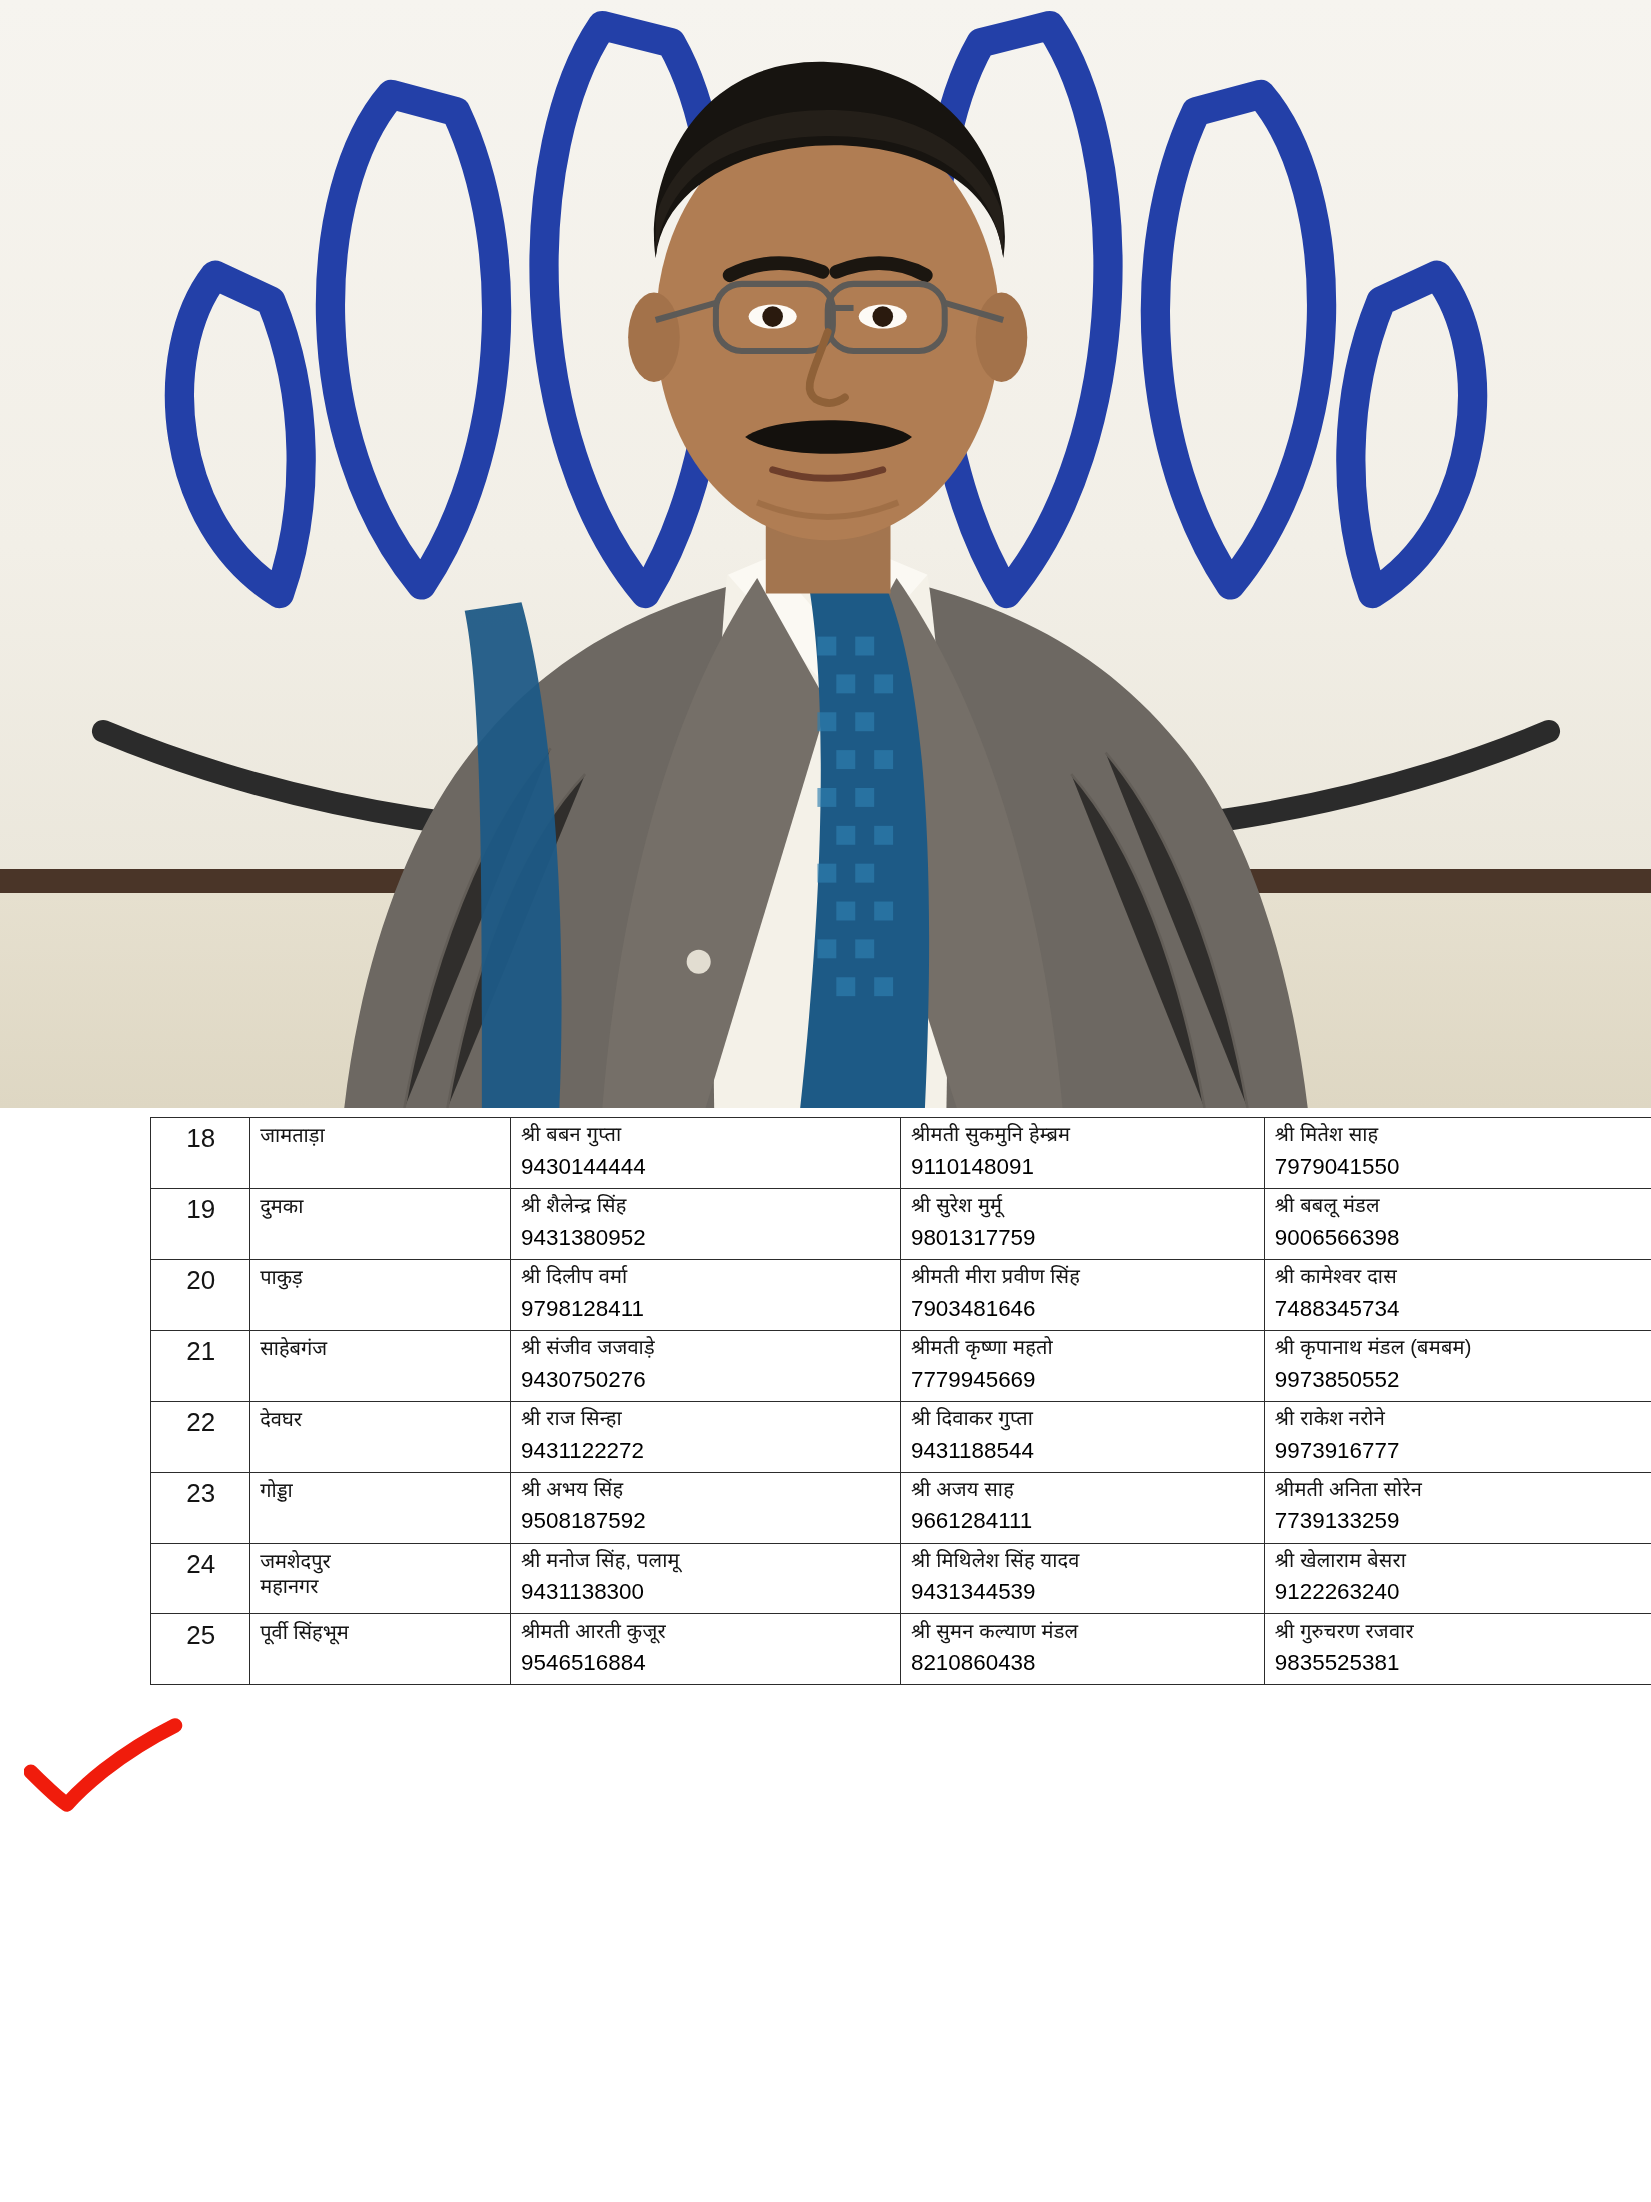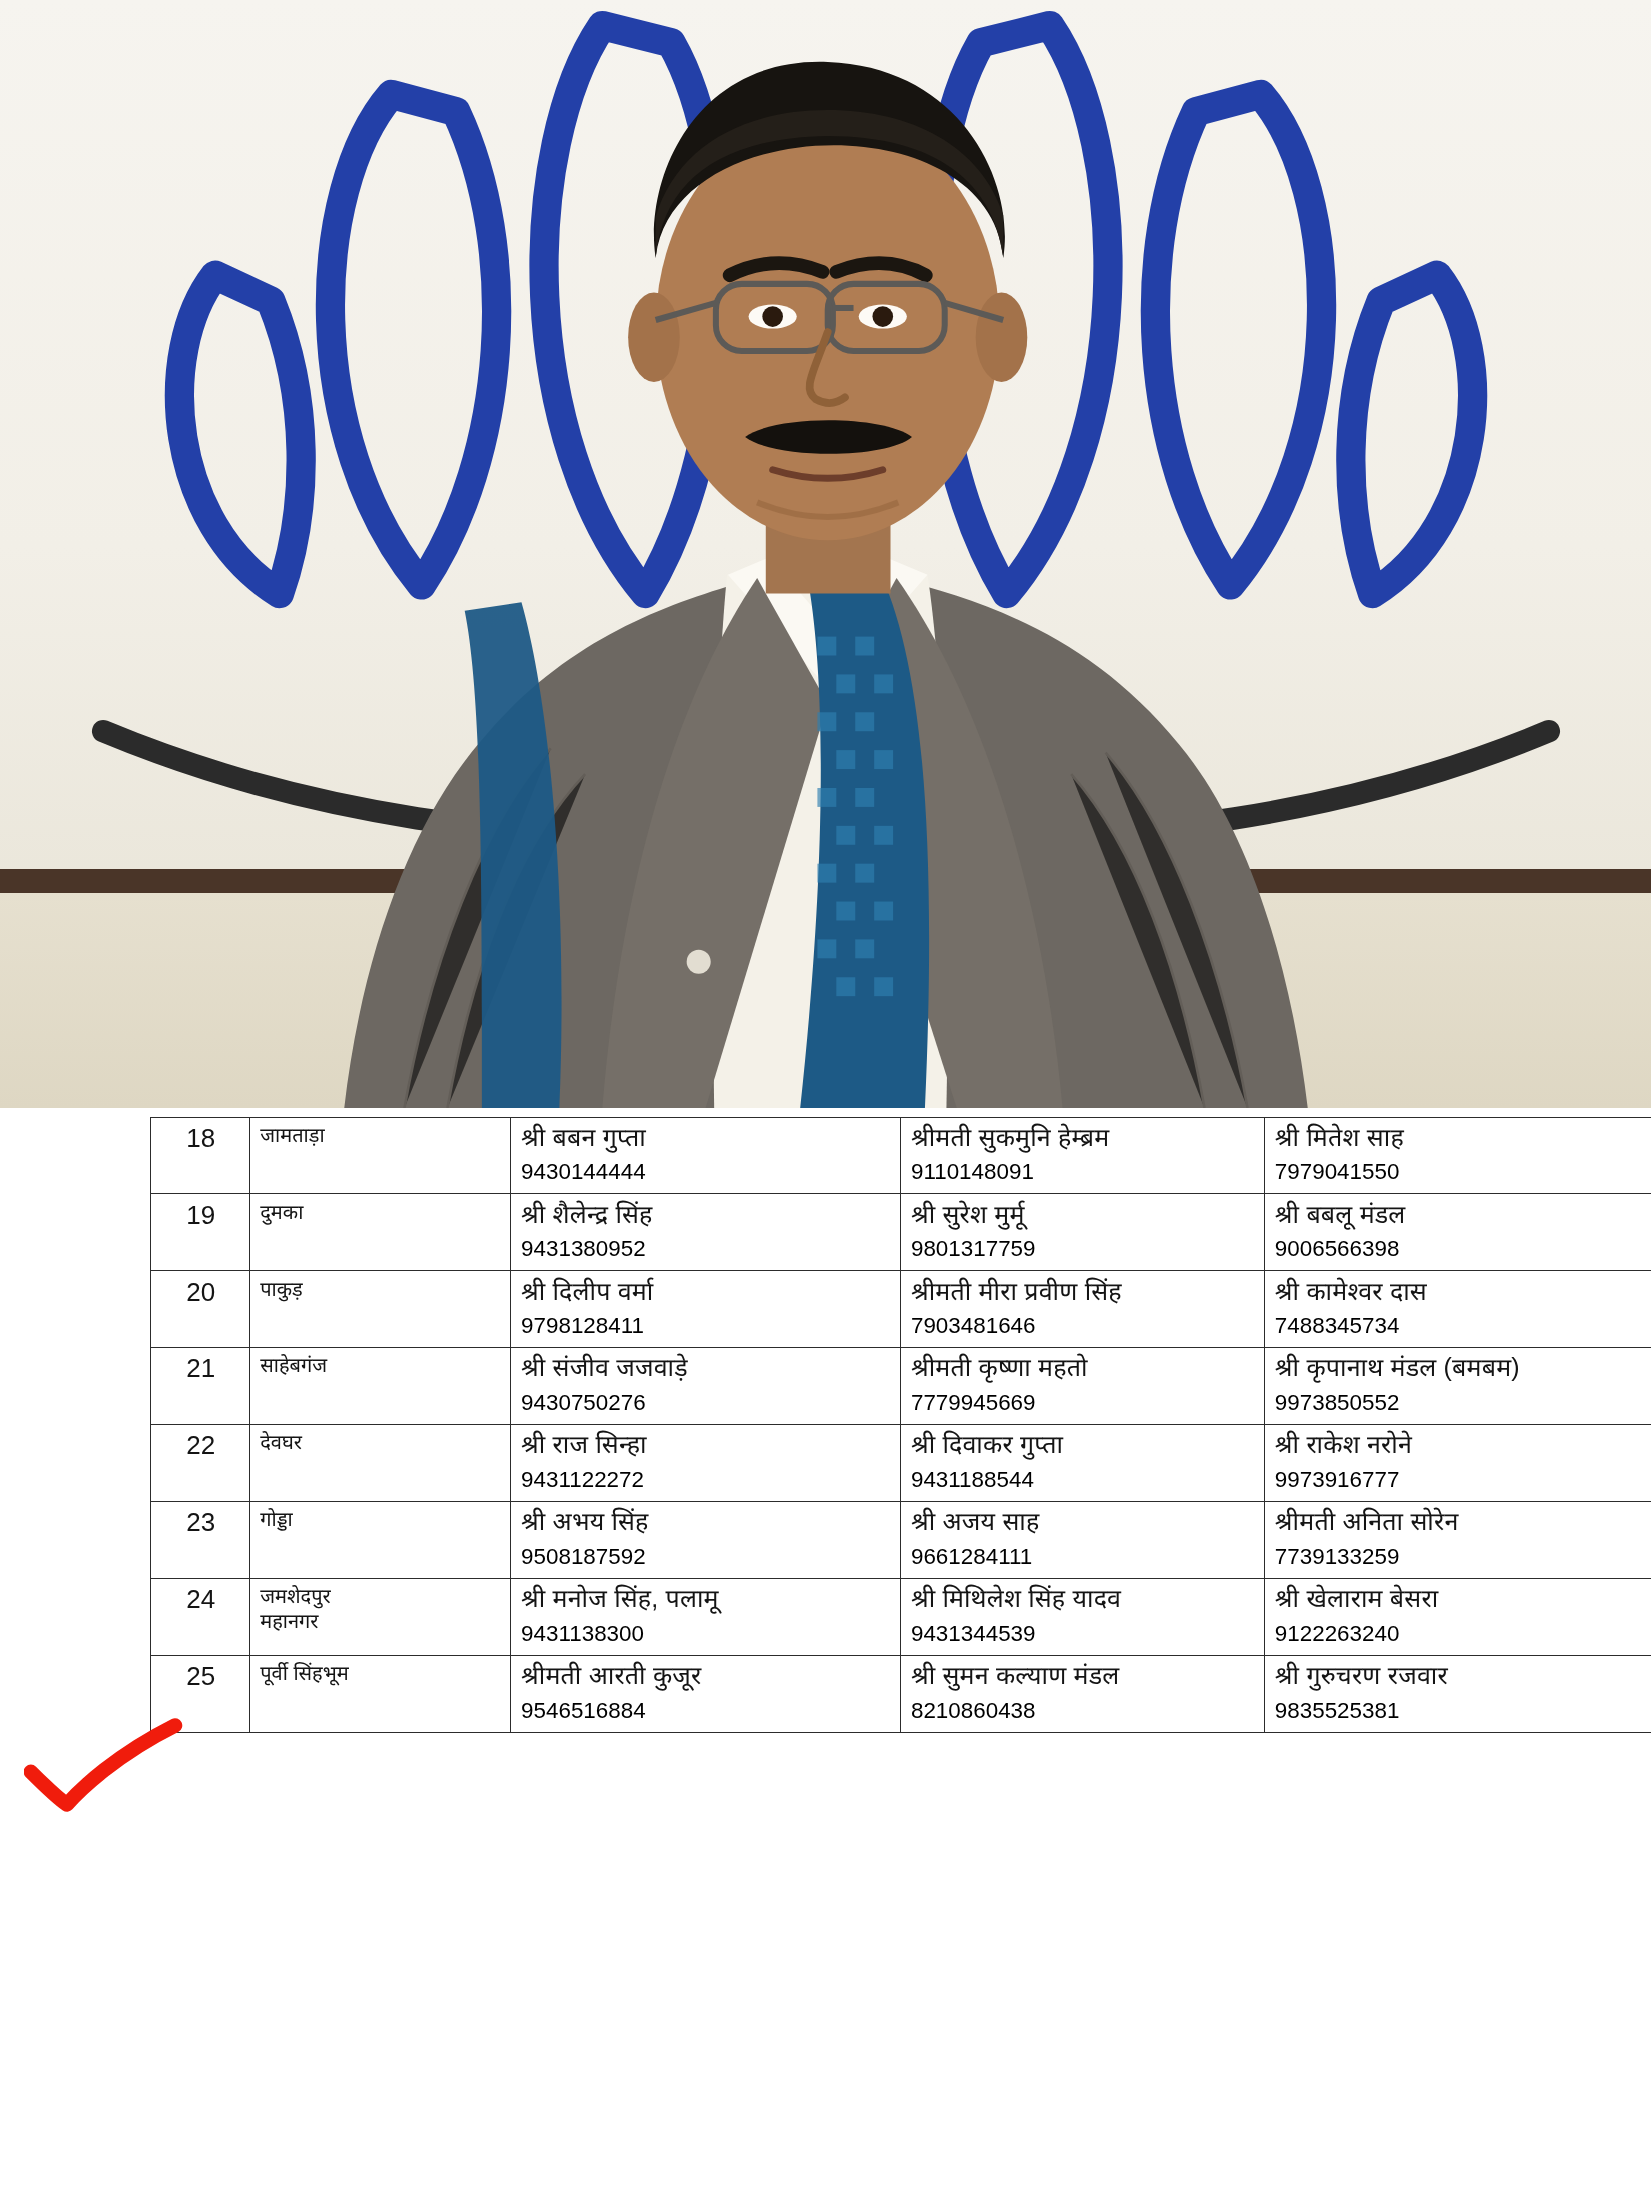--- a/index.html
+++ b/index.html
@@ -84,21 +84,21 @@
     padding: 5.2px 8.6px 6.9px 10.3px;
     color: #141414;
   }
   td.c-sn   { width: 79px;  text-align: center; padding-top: 19px; font-size: 26px; }
   td.c-dist { width: 241px; font-size: 20px; line-height: 1.25; padding-top: 12px; }
   td.c-p1   { width: 370px; }
   td.c-p2   { width: 344px; }
   td.c-p3   { width: 403px; }
 
   .nm {
-    font-size: 25px;
+    font-size: 20px;
     line-height: 1.18;
     white-space: nowrap;
     letter-spacing: 0.2px;
   }
   .ph {
     font-size: 22.4px;
     line-height: 1.3;
     margin-top: 5.2px;
     color: #000000;
     font-family: "Liberation Sans", sans-serif;

